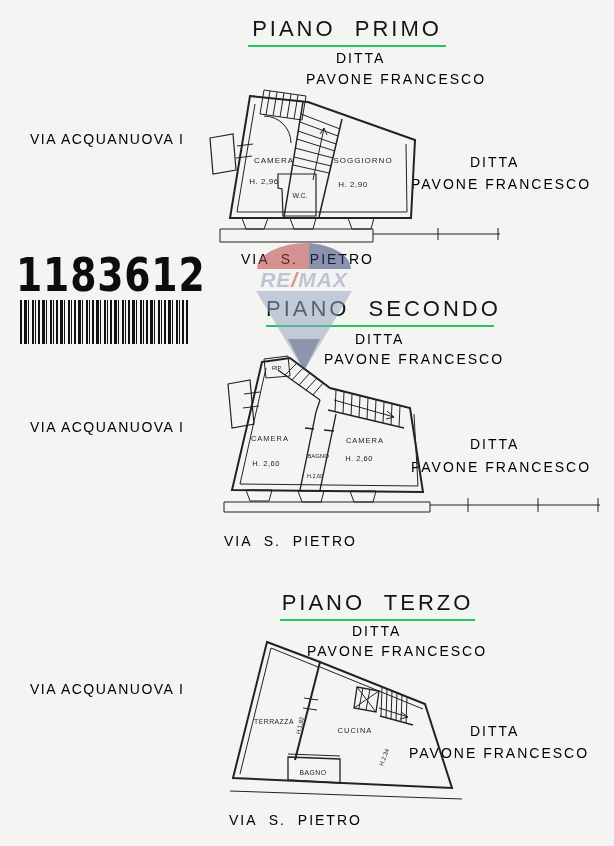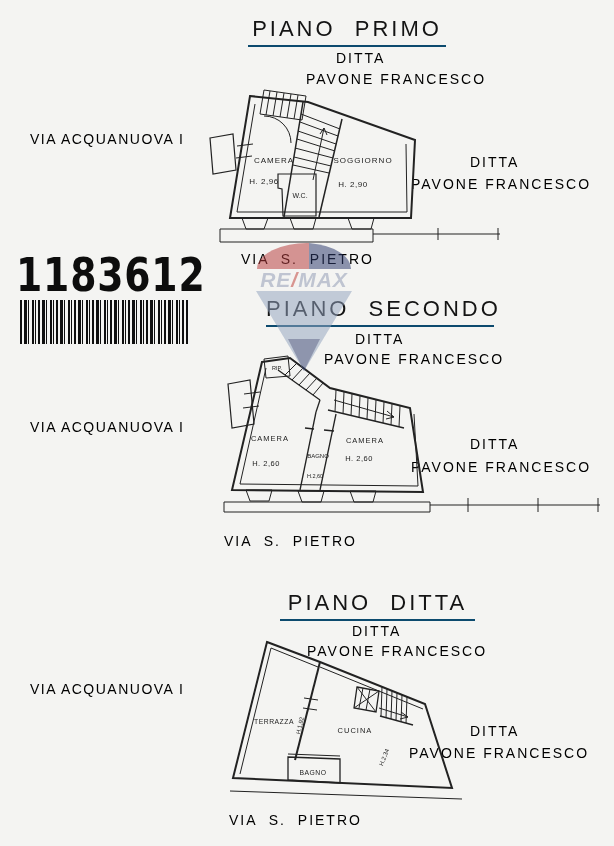--- a/index.html
+++ b/index.html
@@ -8,21 +8,21 @@
     background:#f4f4f2; overflow:hidden;
     font-family:"Liberation Sans", sans-serif;
   }
   .lbl {
     position:absolute; font-size:14px; letter-spacing:2px;
     color:#000000; white-space:nowrap;
   }
   .street { word-spacing:6px; }
   .title {
     position:absolute; font-size:22px; letter-spacing:3px; color:#141414;
-    text-align:center; border-bottom:2px solid #0c4a6e; padding-bottom:3px;
+    text-align:center; border-bottom:2px solid #22c55e; padding-bottom:3px;
     white-space:nowrap; word-spacing:10px;
   }
   .plan { position:absolute; }
   .svgtxt { font-family:"Liberation Sans", sans-serif; fill:#1c1c1c; }
   .bc-num {
     position:absolute; left:16px; top:252px;
     font-family:"DejaVu Sans", sans-serif; font-weight:700; font-size:46px;
     line-height:1; letter-spacing:1px; color:#0d0d0d;
     transform:scaleX(.82); transform-origin:0 0; white-space:nowrap;
   }
@@ -174,21 +174,21 @@
     <text class="svgtxt" x="62" y="91" font-size="7.5" letter-spacing="1" text-anchor="middle">CAMERA</text>
     <text class="svgtxt" x="58" y="116" font-size="7.5" letter-spacing="0.5" text-anchor="middle">H. 2,60</text>
     <text class="svgtxt" x="110" y="108" font-size="6" text-anchor="middle">BAGNO</text>
     <text class="svgtxt" x="107" y="128" font-size="5.5" text-anchor="middle">H.2,60</text>
     <text class="svgtxt" x="157" y="93" font-size="7.5" letter-spacing="1" text-anchor="middle">CAMERA</text>
     <text class="svgtxt" x="151" y="111" font-size="7.5" letter-spacing="0.5" text-anchor="middle">H. 2,60</text>
   </svg>
 
   <div class="lbl street" style="left:224px; top:533px;">VIA S. PIETRO</div>
 
-  <div class="title" style="left:280px; top:590px; width:195px;">PIANO DITTA</div>
+  <div class="title" style="left:280px; top:590px; width:195px;">PIANO TERZO</div>
   <div class="lbl" style="left:352px; top:623px;">DITTA</div>
   <div class="lbl" style="left:307px; top:643px;">PAVONE FRANCESCO</div>
   <div class="lbl" style="left:30px; top:681px; letter-spacing:1.5px;">VIA ACQUANUOVA I</div>
   <div class="lbl" style="left:470px; top:723px;">DITTA</div>
   <div class="lbl" style="left:409px; top:745px;">PAVONE FRANCESCO</div>
 
   <svg class="plan" style="left:230px; top:628px;" width="235" height="175" viewBox="0 0 235 175">
     <g stroke="#222" fill="none">
       <polygon points="37,14 90,34 195,76 222,160 3,150" stroke-width="2"></polygon>
       <polyline points="10,146 41,20 88,39" stroke-width="1"></polyline>

